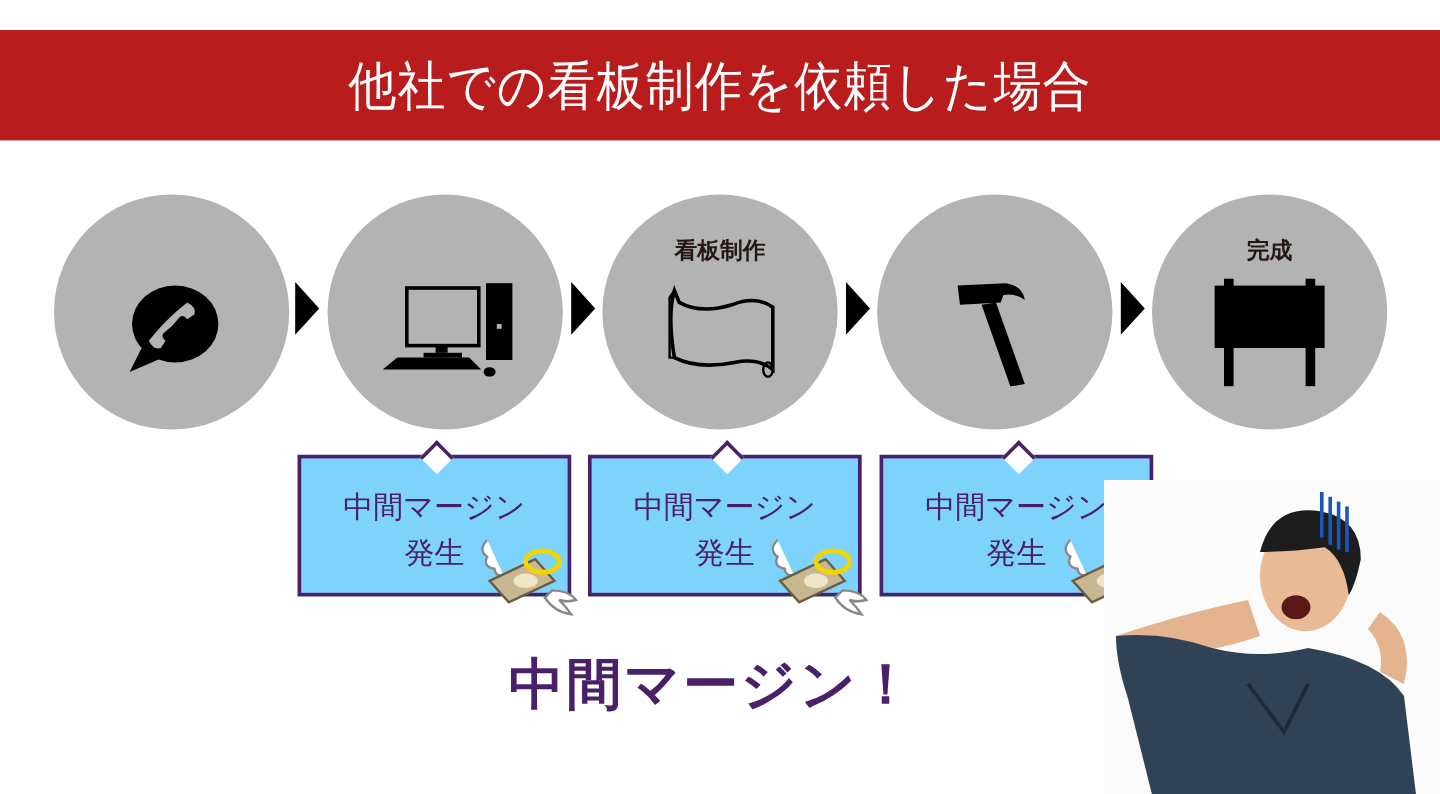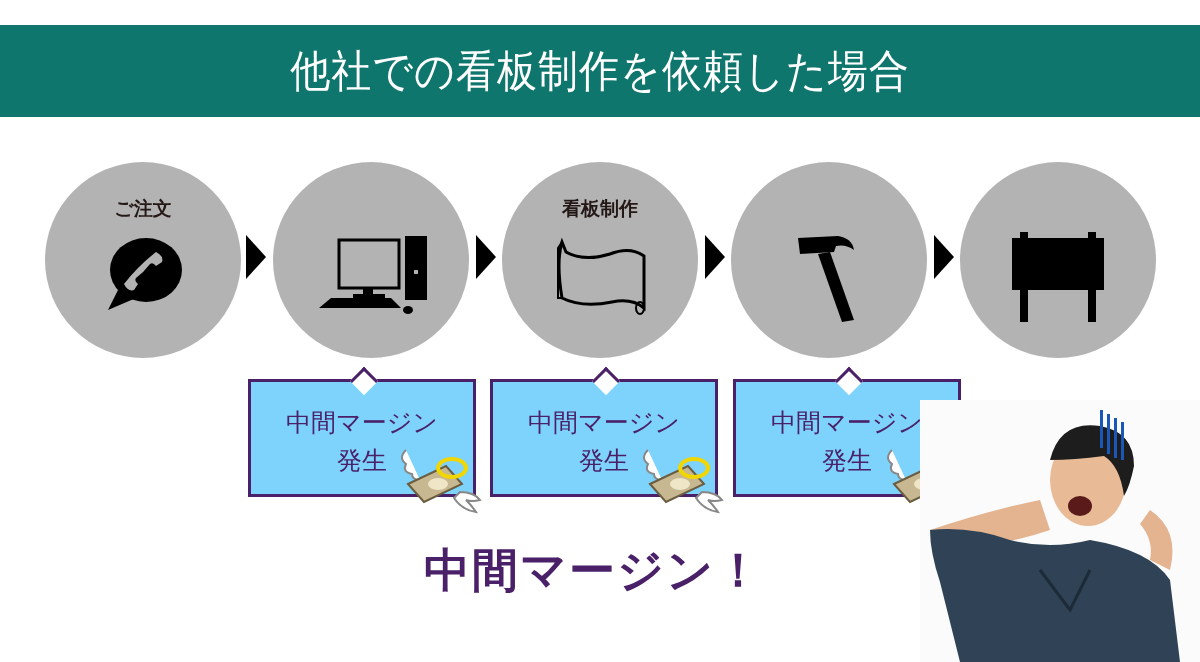--- a/index.html
+++ b/index.html
@@ -1,21 +1,21 @@
 <!DOCTYPE html>
 <html><head>
 <meta charset="utf-8">
 <style>
   * { box-sizing: border-box; margin: 0; padding: 0; }
   html, body { width: 1200px; height: 662px; background: #ffffff; overflow: hidden; }
   body { position: relative; font-family: "DejaVu Sans", "Liberation Sans", sans-serif; }
 
   .banner {
     position: absolute; left: 0; top: 25px; width: 1200px; height: 92px;
-    background: #0f766e;
+    background: #b91c1c;
     display: flex; align-items: center; justify-content: center;
   }
   .banner-title {
     color: #ffffff; font-size: 40px; font-weight: normal; letter-spacing: 1px;
     transform: scaleY(1.1);
   }
 
   .step {
     position: absolute; top: 162px; width: 196px; height: 196px; border-radius: 50%;
     background: #b3b3b3;
@@ -55,21 +55,20 @@
   .person { position: absolute; left: 920px; top: 400px; width: 280px; height: 262px; }
 </style>
 </head>
 <body>
 
 <div class="banner">
   <div class="banner-title">他社での看板制作を依頼した場合</div>
 </div>
 
 <div class="step" style="left:45px;">
-  <div class="step-label">ご注文</div>
   <div class="step-icon">
     <svg width="90" height="80" viewBox="0 0 90 80">
       <ellipse cx="48" cy="38" rx="36" ry="32" fill="#000"></ellipse>
       <polygon points="20,58 10,78 38,66" fill="#000"></polygon>
       <path d="M58 20 q8 4 6 10 l-6 4 q-3-4-6-2 q-6 8-14 14 q-2 3 2 6 l-4 6 q-6 2-10-6 q14-18 32-32z" fill="#b3b3b3"></path>
     </svg>
   </div>
 </div>
 <div class="arrow" style="left:246px;"></div>
 
@@ -104,20 +103,21 @@
   <div class="step-icon">
     <svg width="70" height="90" viewBox="0 0 70 90">
       <path d="M4 6 l40 -2 q14 2 16 14 q-8-6-18-4 l-2 6 l-34 2z" fill="#000"></path>
       <polygon points="24,22 36,20 60,88 48,90" fill="#000"></polygon>
     </svg>
   </div>
 </div>
 <div class="arrow" style="left:934px;"></div>
 
 <div class="step" style="left:960px;">
+  <div class="step-label">完成</div>
   <div class="step-icon">
     <svg width="92" height="90" viewBox="0 0 92 90">
       <rect x="0" y="6" width="92" height="52" fill="#000"></rect>
       <rect x="8" y="0" width="8" height="8" fill="#000"></rect>
       <rect x="76" y="0" width="8" height="8" fill="#000"></rect>
       <rect x="8" y="56" width="8" height="34" fill="#000"></rect>
       <rect x="76" y="56" width="8" height="34" fill="#000"></rect>
     </svg>
   </div>
 </div>

